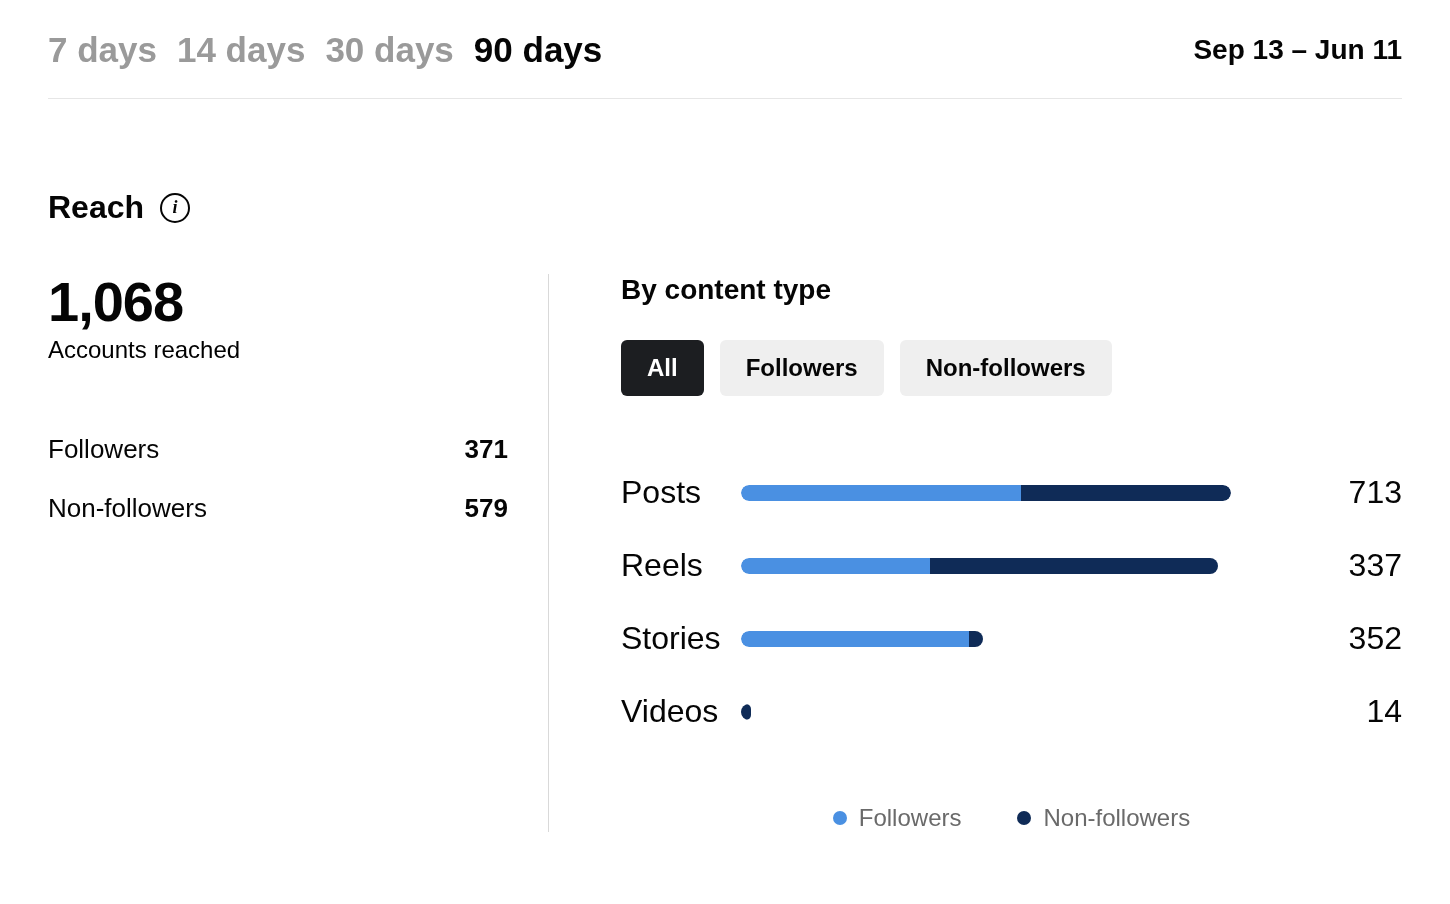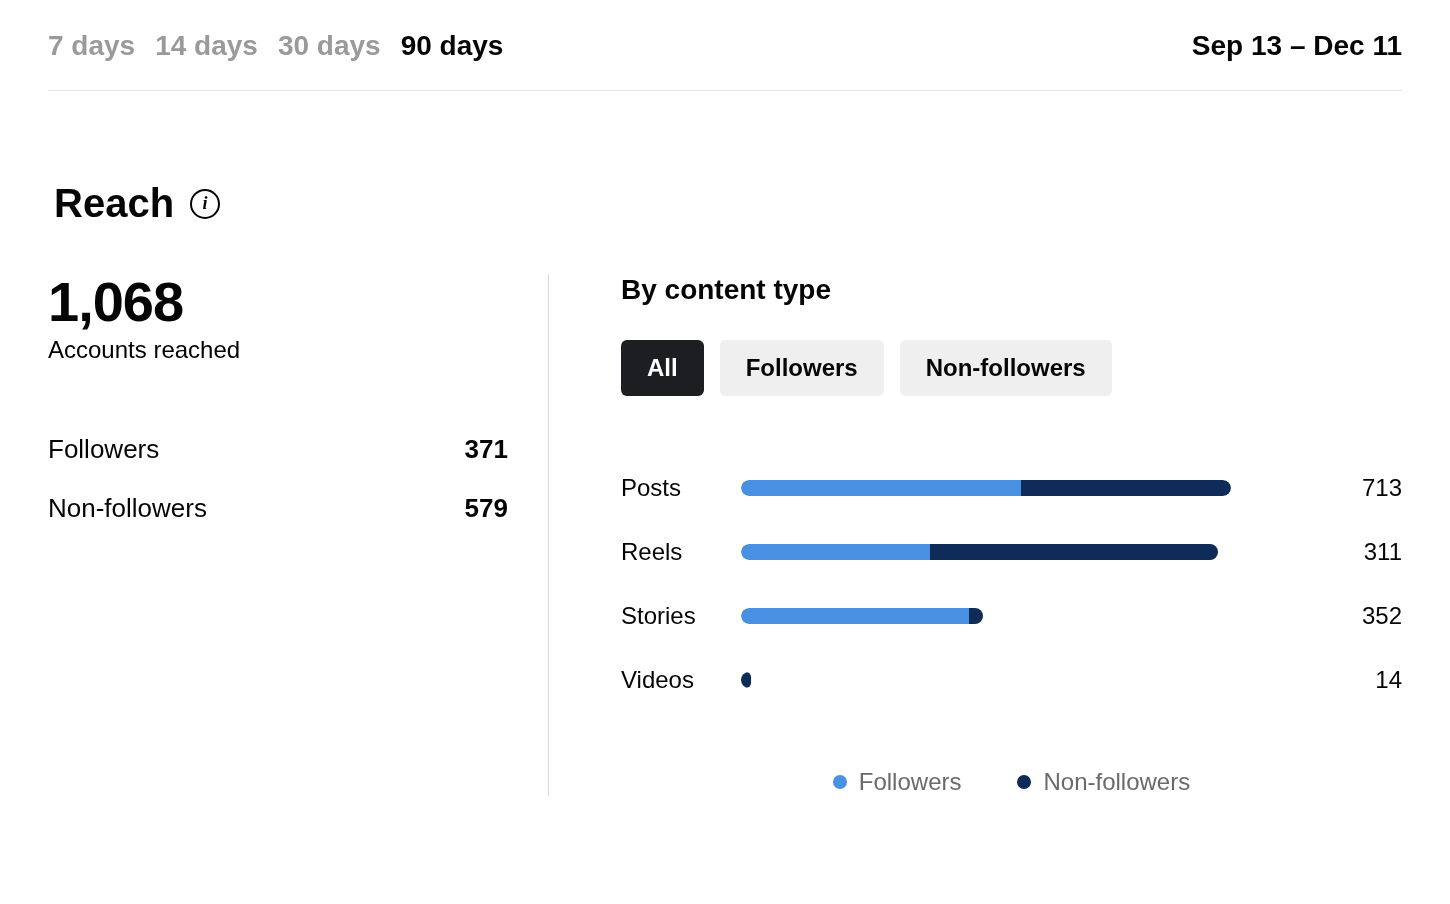--- a/index.html
+++ b/index.html
@@ -13,41 +13,40 @@
   }
   .top-row {
     display: flex;
     justify-content: space-between;
     align-items: center;
     padding-bottom: 28px;
     border-bottom: 1px solid #e6e6e6;
   }
   .time-tabs { display: flex; gap: 20px; }
   .time-tab {
-    font-size: 28px;
+    font-size: 35px;
     font-weight: 700;
     color: #9a9a9a;
     cursor: pointer;
   }
   .time-tab.active { color: #050505; }
   .date-range {
     font-size: 28px;
     font-weight: 700;
     color: #050505;
   }
   .section-title-row {
     display: flex;
     align-items: center;
     gap: 16px;
     margin-top: 90px;
   }
   .section-title {
-    font-size: 40px;
+    font-size: 32px;
     font-weight: 800;
-    margin-left: 6px;
   }
   .info-icon {
     width: 30px; height: 30px;
     border: 2px solid #050505;
     border-radius: 50%;
     display: flex;
     align-items: center;
     justify-content: center;
     font-family: Georgia, serif;
     font-style: italic;
@@ -112,21 +111,21 @@
   .pill.active {
     background: #1c1e21;
     color: #fff;
   }
   .bar-list { margin-top: 60px; }
   .bar-row {
     display: flex;
     align-items: center;
     gap: 20px;
     padding: 18px 0;
-    font-size: 24px;
+    font-size: 32px;
   }
   .bar-row-label { width: 100px; }
   .bar-track {
     flex: 0 0 490px;
     height: 16px;
     border-radius: 8px;
     position: relative;
     overflow: hidden;
   }
   .bar-seg {
@@ -152,21 +151,21 @@
 </head>
 <body>
 
 <div class="top-row">
   <div class="time-tabs" id="time-tabs">
       <div class="time-tab">7 days</div>
       <div class="time-tab">14 days</div>
       <div class="time-tab">30 days</div>
       <div class="time-tab active">90 days</div>
     </div>
-  <div class="date-range">Sep 13 – Dec 11</div>
+  <div class="date-range">Sep 13 – Jun 11</div>
 </div>
 
 <div class="section-title-row">
   <div class="section-title">Reach</div>
   <div class="info-icon">i</div>
 </div>
 
 <div class="two-col">
   <div class="left-col">
     <div class="big-number">1,068</div>
@@ -200,21 +199,21 @@
             <div class="bar-seg nonfollowers" style="left: 280.393px; width: 209.607px;"></div>
           </div>
           <div class="bar-value">713</div>
         </div>
         <div class="bar-row">
           <div class="bar-row-label">Reels</div>
           <div class="bar-track">
             <div class="bar-seg followers" style="width: 188.99px;"></div>
             <div class="bar-seg nonfollowers" style="left: 188.99px; width: 287.952px;"></div>
           </div>
-          <div class="bar-value">311</div>
+          <div class="bar-value">337</div>
         </div>
         <div class="bar-row">
           <div class="bar-row-label">Stories</div>
           <div class="bar-track">
             <div class="bar-seg followers" style="width: 228.163px;"></div>
             <div class="bar-seg nonfollowers" style="left: 228.163px; width: 13.7447px;"></div>
           </div>
           <div class="bar-value">352</div>
         </div>
         <div class="bar-row">

